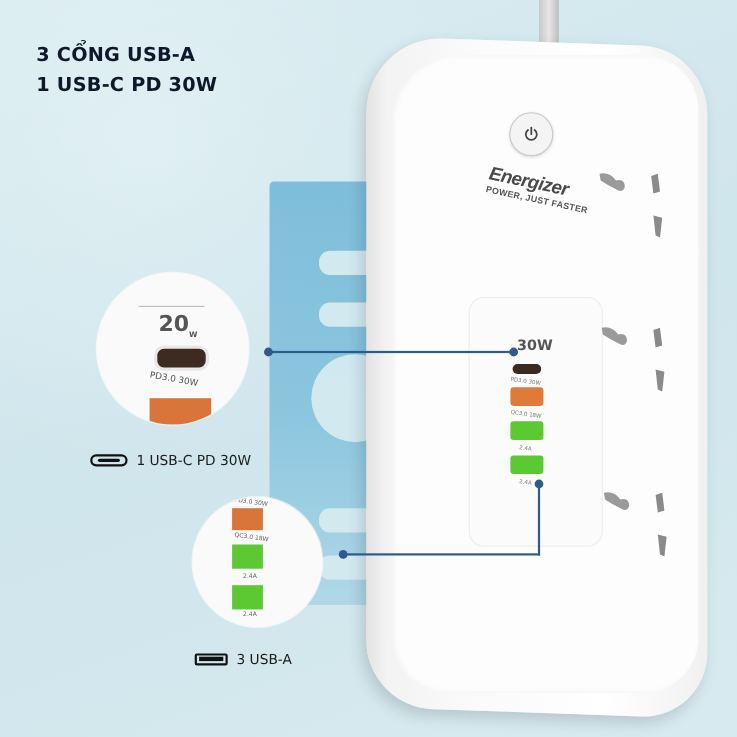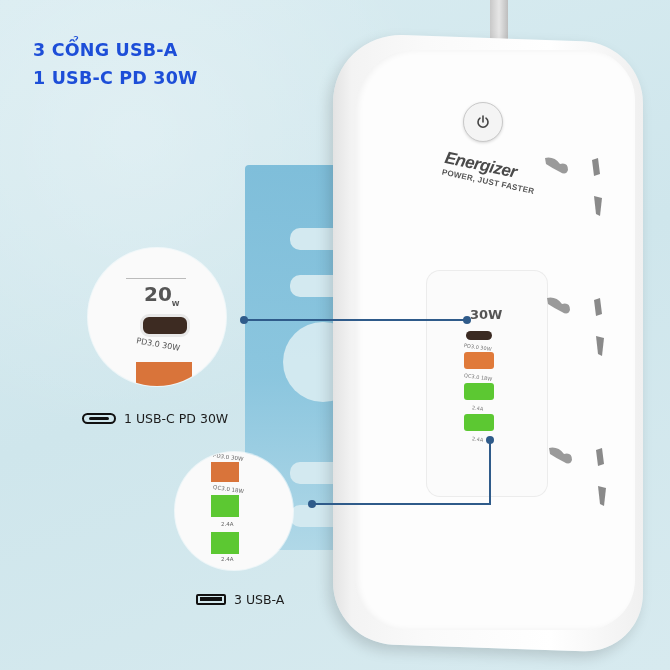--- a/index.html
+++ b/index.html
@@ -3,21 +3,21 @@
 <meta charset="utf-8">
 <style>
   html,body{margin:0;padding:0;}
   body{width:670px;height:670px;overflow:hidden;position:relative;
     font-family:"DejaVu Sans","Liberation Sans",sans-serif;
     background:#d5e9ee;}
   .bg{position:absolute;inset:0;
     background:
       radial-gradient(circle at 20% 20%, rgba(255,255,255,0.25), transparent 40%),
       linear-gradient(160deg,#d9ecf1 0%,#cfe6ec 50%,#d7eaef 100%);}
-  .headline{position:absolute;left:33px;top:36px;font-weight:bold;color:#1d4ed8;
+  .headline{position:absolute;left:33px;top:36px;font-weight:bold;color:#0f172a;
     font-size:17.5px;line-height:28px;letter-spacing:0.2px;}
   .headline div{white-space:nowrap;}
   
   .glow-panel{position:absolute;left:245px;top:165px;width:200px;height:385px;
     background:linear-gradient(180deg,#6fb6d6 0%,#7fc0dc 55%,#aad5e6 100%);
     border-radius:4px;opacity:0.85;}
   .panel-bar{position:absolute;background:#d3e9f0;border-radius:10px;}
   
   .strip{position:absolute;left:333px;top:38px;width:310px;height:610px;
     background:linear-gradient(90deg,#e3e3e3 0%,#f3f3f3 6%,#fafafa 30%,#ffffff 70%,#f0f0f0 100%);
@@ -145,18 +145,18 @@
 <div class="zoom-circle" style="left:175px;top:452px;width:118px;height:118px;">
   <div style="position:absolute;left:38px;top:2px;font-size:5.5px;color:#666;transform:rotate(8deg);">PD3.0 30W</div>
   <div style="position:absolute;left:36px;top:10px;width:28px;height:20px;background:#d9743a;"></div>
   <div style="position:absolute;left:38px;top:34px;font-size:5.5px;color:#666;transform:rotate(8deg);">QC3.0 18W</div>
   <div style="position:absolute;left:36px;top:43px;width:28px;height:22px;background:#5cc832;"></div>
   <div style="position:absolute;left:46px;top:69px;font-size:5.5px;color:#666;">2.4A</div>
   <div style="position:absolute;left:36px;top:80px;width:28px;height:22px;background:#5cc832;"></div>
   <div style="position:absolute;left:46px;top:104px;font-size:5.5px;color:#666;">2.4A</div>
 </div>
 
-<div class="caption" style="left:196px;top:592px;">
+<div class="caption" style="left:177px;top:592px;">
   <span class="usba-icon">
       <i></i>
     </span>
   <span>3 USB-A</span>
 </div>
 
 </body></html>

